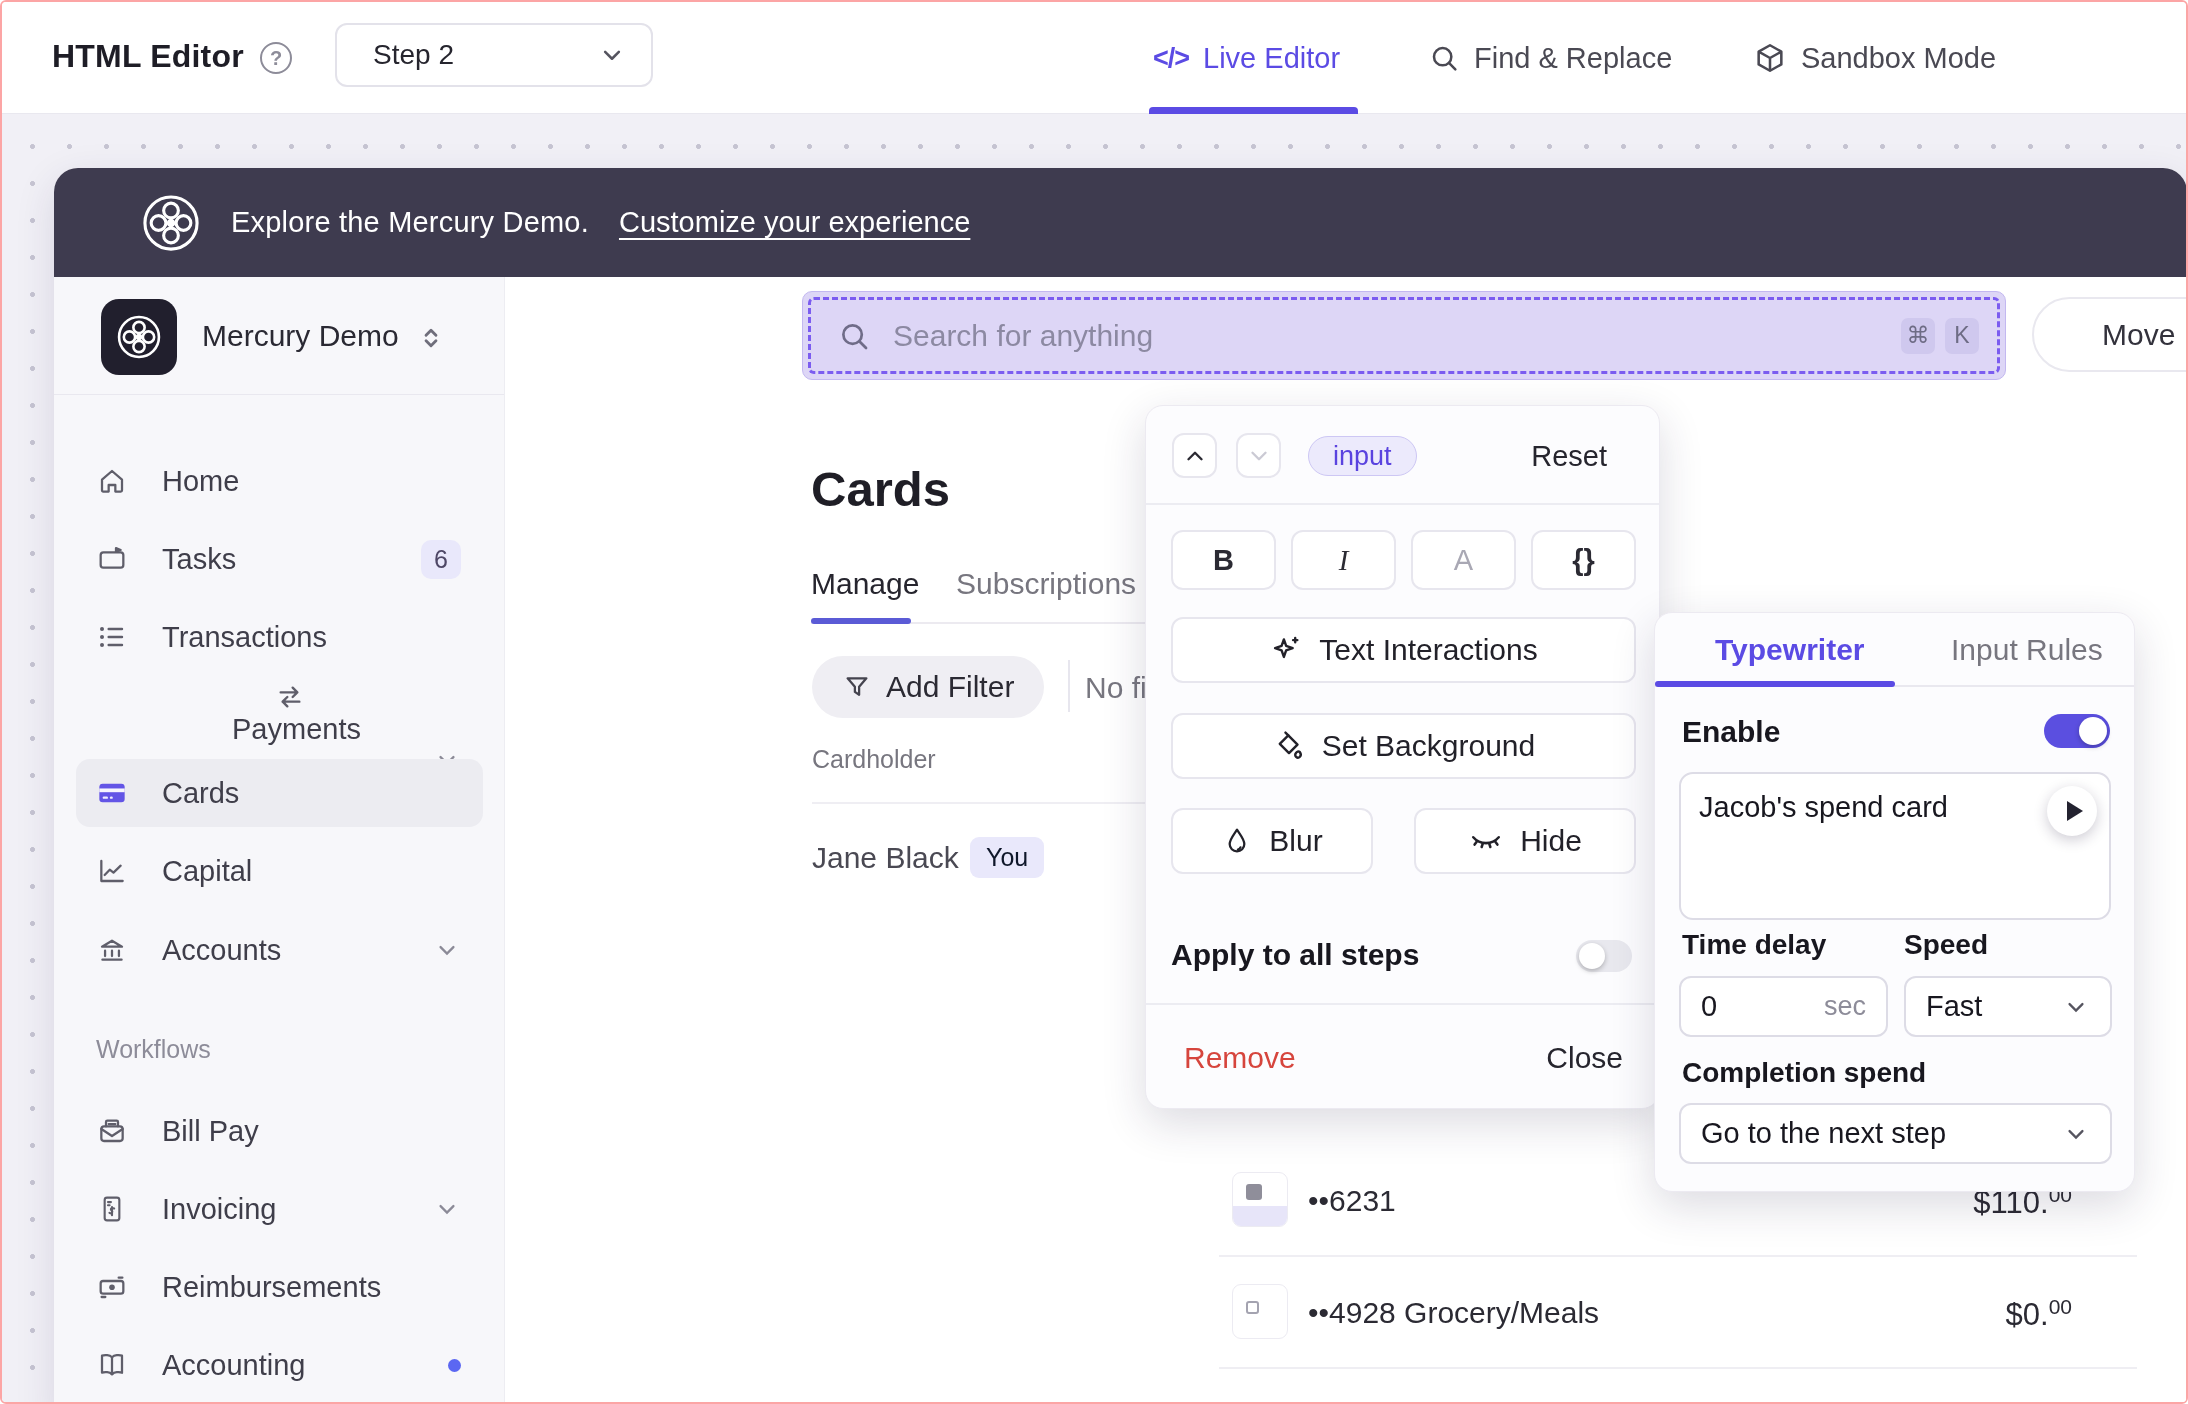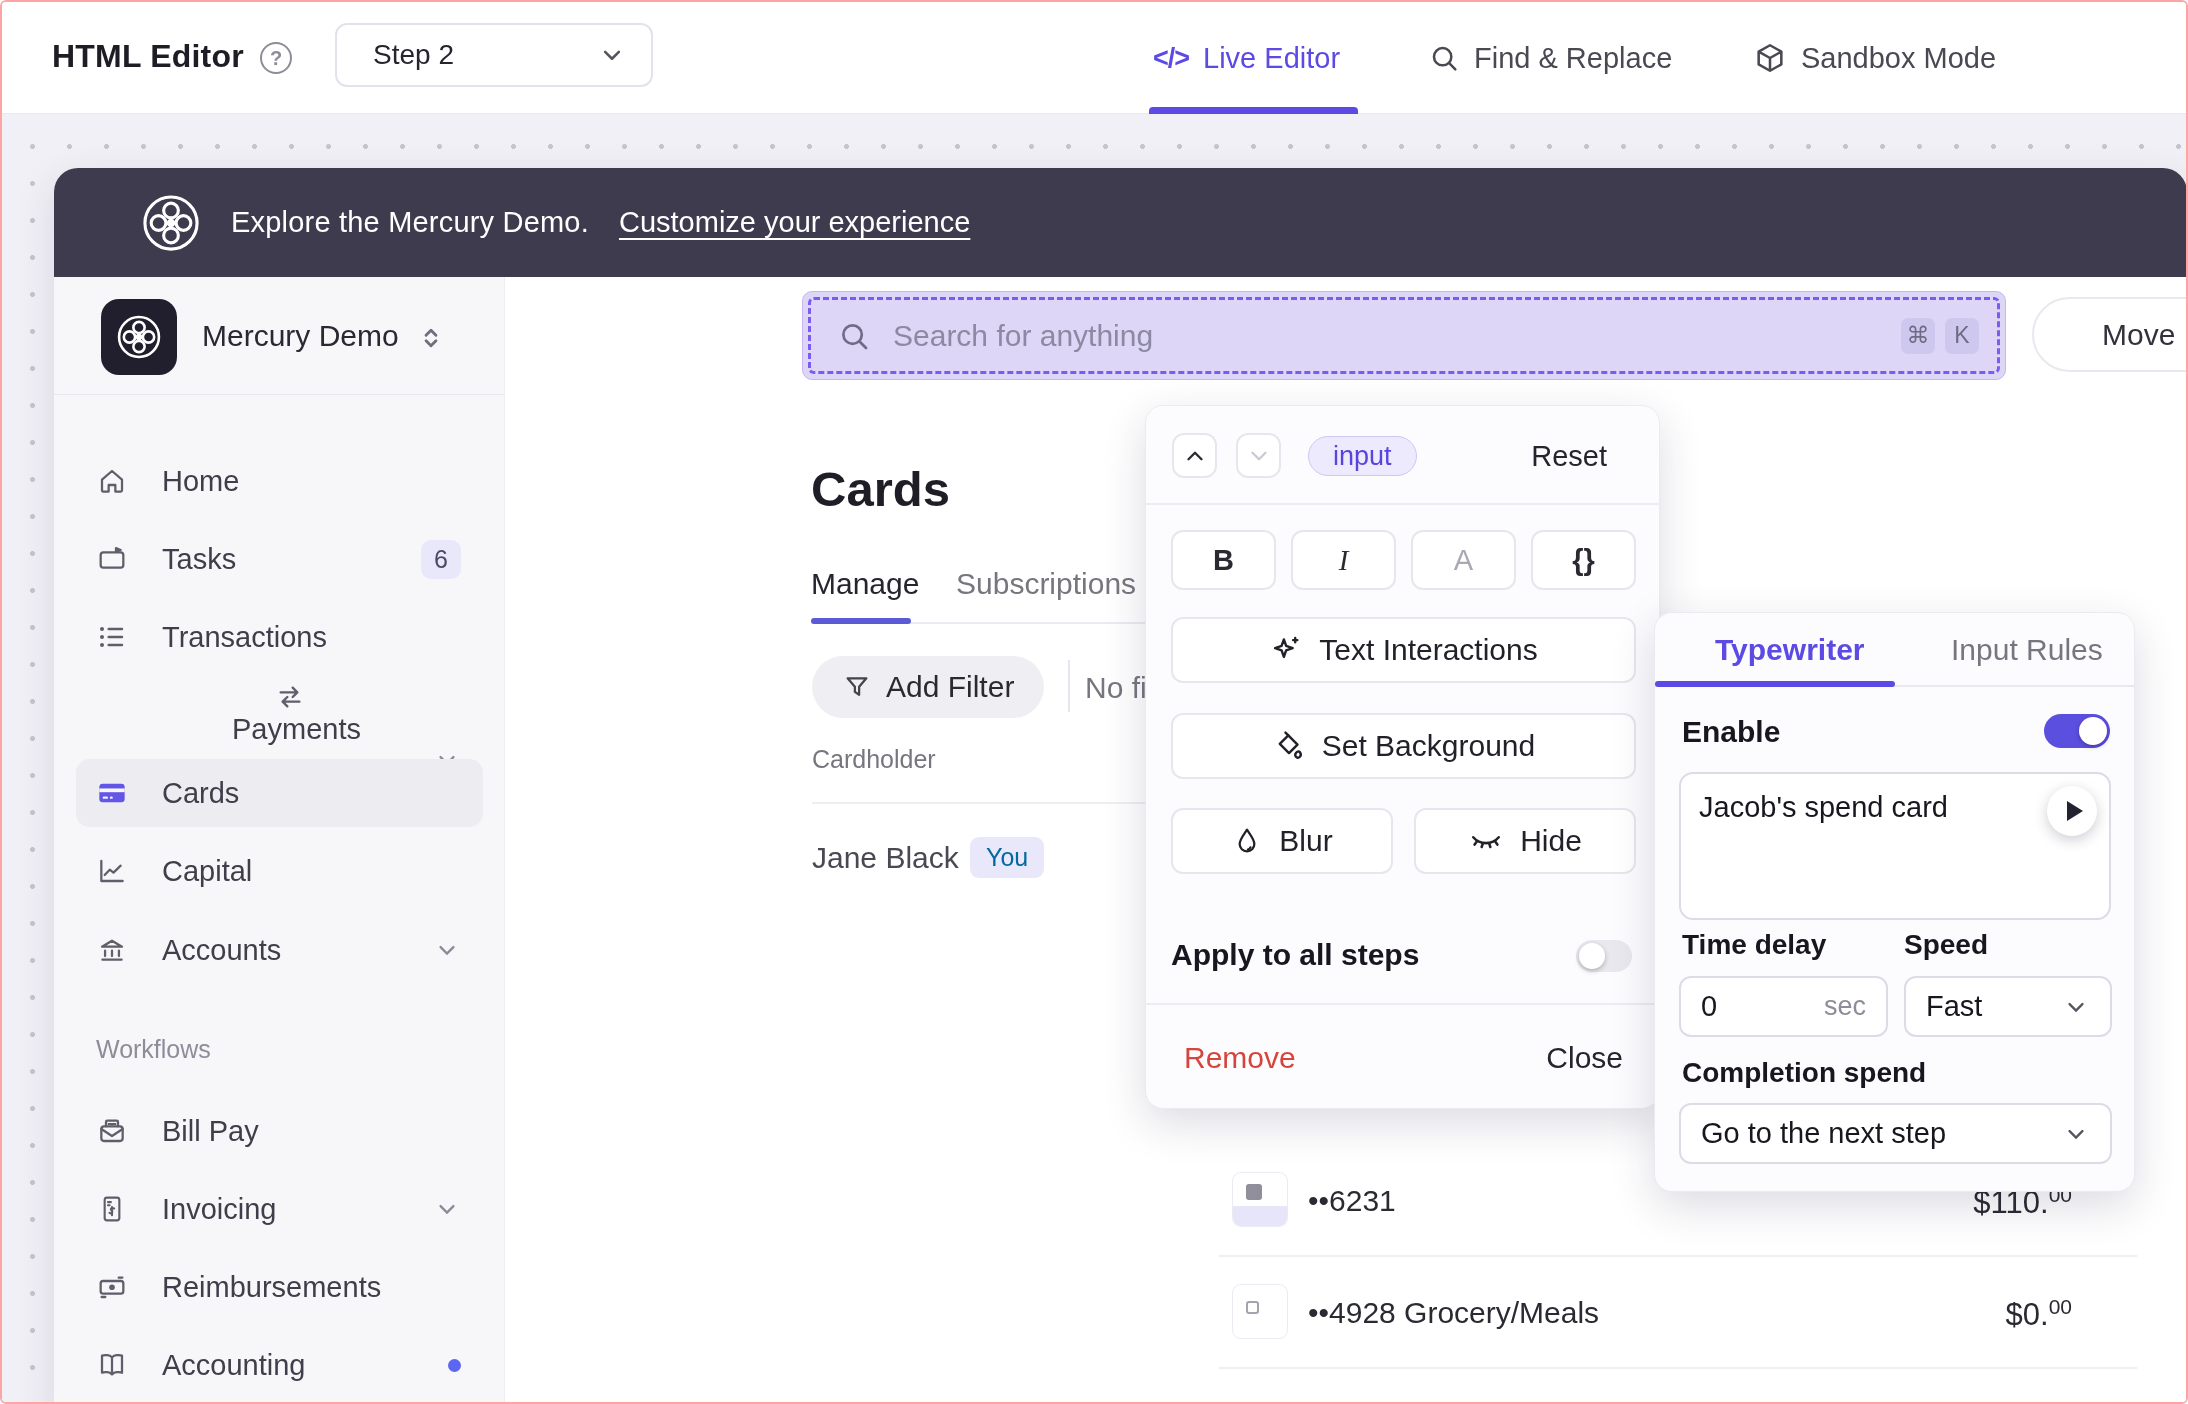--- a/index.html
+++ b/index.html
@@ -80,21 +80,21 @@
 
   .addfilter { position:absolute; left:307px; top:379px; height:62px; background:#efeef3; border-radius:32px;
                display:flex; align-items:center; padding:0 30px; gap:14px; font-size:30px; color:#2b2a33; cursor:pointer; }
   .vdiv { position:absolute; left:563px; top:383px; width:1.5px; height:52px; background:#e7e6ee; }
   .nofilters { position:absolute; left:580px; top:394px; font-size:30px; color:#77767f; white-space:nowrap; }
 
   .col-head { position:absolute; left:307px; top:468px; font-size:25px; color:#77767f; }
   .hdiv { position:absolute; background:#efeef3; height:1.5px; }
   .holder-name { position:absolute; left:307px; top:564px; font-size:30px; color:#4a4953; }
   .you-badge { position:absolute; left:465px; top:560px; background:#e9e8fb; border-radius:9px;
-               padding:6px 16px; font-size:25px; color:#0369a1; }
+               padding:6px 16px; font-size:25px; color:#0f172a; }
 
   .card-thumb { position:absolute; left:727px; width:56px; height:55px; background:#fff;
                 border:1.5px solid #ecebf2; border-radius:9px; overflow:hidden; }
   .card-thumb .sq { position:absolute; left:13px; top:11px; width:16px; height:16px; border-radius:3px; }
   .sq.filled { background:#8f8e9a; }
   .sq.outline { border:2.5px solid #a4a3b0; top:16px; width:13px; height:13px; }
   .card-thumb .strip { position:absolute; left:0; bottom:0; width:100%; height:20px; background:#e7e5f9; }
   .row-label { position:absolute; left:803px; font-size:30px; color:#2b2a33; }
   .row-amount { position:absolute; right:115px; font-size:31px; color:#2b2a33; text-align:right; }
   .row-amount sup { font-size:21px; }
@@ -454,21 +454,21 @@
       <div class="act-btn" style="top:307px;">
         <span>
           <svg width="34" height="34" viewBox="0 0 24 24" fill="none" stroke="currentColor" stroke-width="1.7" stroke-linecap="round" stroke-linejoin="round">
               <path d="M11.5 4.5l6.5 6.5-6 6-6.5-6.5 6-6z"></path>
               <path d="M11.5 4.5L9.5 2.5"></path>
               <path d="M19.6 16.2c.9 1.3.9 2.6.1 3.4a1.9 1.9 0 0 1-2.8-2.6c.6-.9 1.8-1.5 2.7-.8z"></path>
             </svg>
         </span>
         <span>Set Background</span>
       </div>
-      <div class="act-btn" style="top:402px; width:222px;">
+      <div class="act-btn" style="top:402px; width:202px;">
         <span>
           <svg width="32" height="32" viewBox="0 0 24 24" fill="none" stroke="currentColor" stroke-width="1.7" stroke-linejoin="round">
               <path d="M12 3.5C9.2 7.8 6.5 10.8 6.5 14.3a5.5 5.5 0 0 0 11 0c0-3.5-2.7-6.5-5.5-10.8z"></path>
               <path d="M14.6 16.8c-.4.9-1 1.4-1.9 1.7" stroke-linecap="round"></path>
             </svg>
         </span>
         <span>Blur</span>
       </div>
       <div class="act-btn" style="left:268px; top:402px; width:222px;">
         <span>

